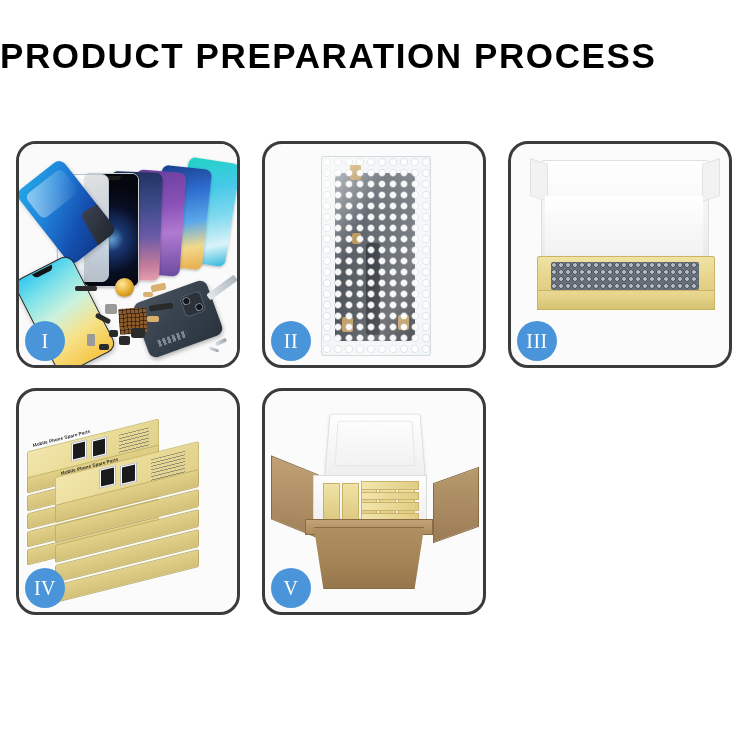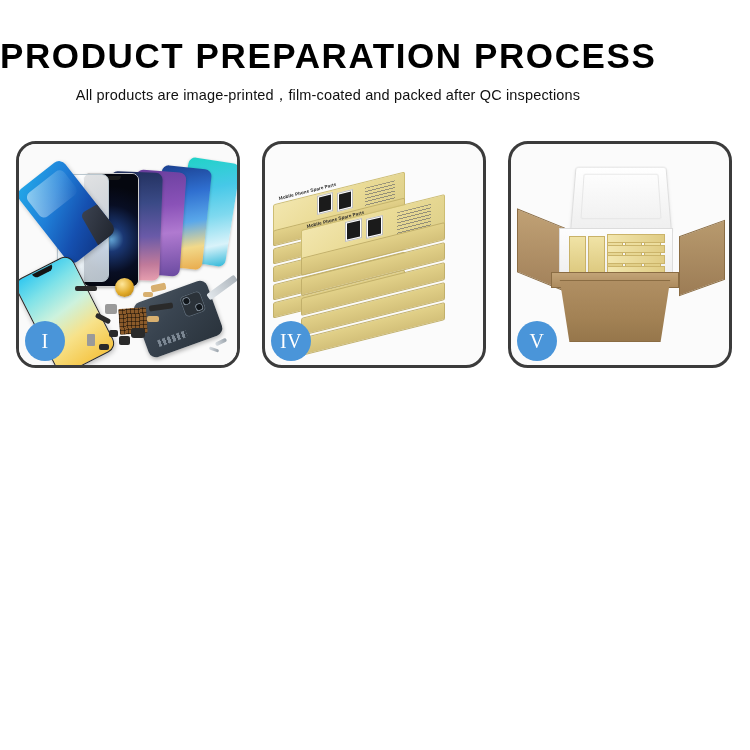--- a/index.html
+++ b/index.html
@@ -390,21 +390,20 @@
   .c6-tape2 { left:62px; top:164px; }
 
   
   .footer-space { position:absolute; left:0; top:680px; width:750px; height:70px; }
 </style>
 </head>
 <body>
 
 <div class="header">
   <div class="title">PRODUCT PREPARATION PROCESS</div>
-  <div class="subtitle">All products are image-printed，film-coated and packed after QC inspections</div>
 </div>
 
 <div class="grid">
 
   <div class="panel">
     <div class="panel-inner">
       <div class="p1-bg"></div>
 
       <div class="fan">
         <div class="fphone fp5"></div>
@@ -446,21 +445,48 @@
       <div class="part dark" style="left:130px; top:160px; width:24px; height:6px; transform:rotate(-8deg);"></div>
       <div class="part tan" style="left:128px; top:172px; width:12px; height:6px;"></div>
       <div class="part dark" style="left:112px; top:184px; width:14px; height:10px; border-radius:3px;"></div>
       <div class="part silver" style="left:196px; top:196px; width:12px; height:4px; transform:rotate(-25deg);"></div>
       <div class="part silver" style="left:190px; top:204px; width:10px; height:3px; transform:rotate(20deg);"></div>
       <div class="tweezers"></div>
     </div>
     <div class="badge">I</div>
   </div>
 
-
+  <div class="panel">
+    <div class="panel-inner">
+      <div class="bw-wrap">
+        <div class="bw-part"></div>
+        <div class="bw-flex"></div>
+        <div class="bw-tab bw-t1"></div>
+        <div class="bw-tab bw-t2"></div>
+        <div class="bw-tab bw-t3"></div>
+        <div class="bw-tab bw-t4"></div>
+        <div class="bw-bubbles"></div>
+        <div class="bw-sheen"></div>
+      </div>
+    </div>
+    <div class="badge">II</div>
+  </div>
+
+  <div class="panel">
+    <div class="panel-inner">
+      <div class="b3-lid"></div>
+      <div class="b3-foam"></div>
+      <div class="b3-tray">
+        <div class="b3-tray-in"></div>
+      </div>
+      <div class="b3-bubble"></div>
+      <div class="b3-front"></div>
+    </div>
+    <div class="badge">III</div>
+  </div>
 
   <div class="panel">
     <div class="panel-inner">
 
       <div class="st st-top" style="left:8px;  top:44px;  width:130px; height:30px; transform:skewY(-14deg);"></div>
       <div class="st st-side" style="left:8px;  top:70px;  width:130px; height:14px; transform:skewY(-14deg);"></div>
       <div class="st st-side" style="left:8px;  top:88px;  width:130px; height:14px; transform:skewY(-14deg);"></div>
       <div class="st st-side" style="left:8px;  top:106px; width:130px; height:14px; transform:skewY(-14deg);"></div>
       <div class="st st-side" style="left:8px;  top:124px; width:130px; height:14px; transform:skewY(-14deg);"></div>
       <div class="st st-side" style="left:8px;  top:142px; width:130px; height:14px; transform:skewY(-14deg);"></div>

